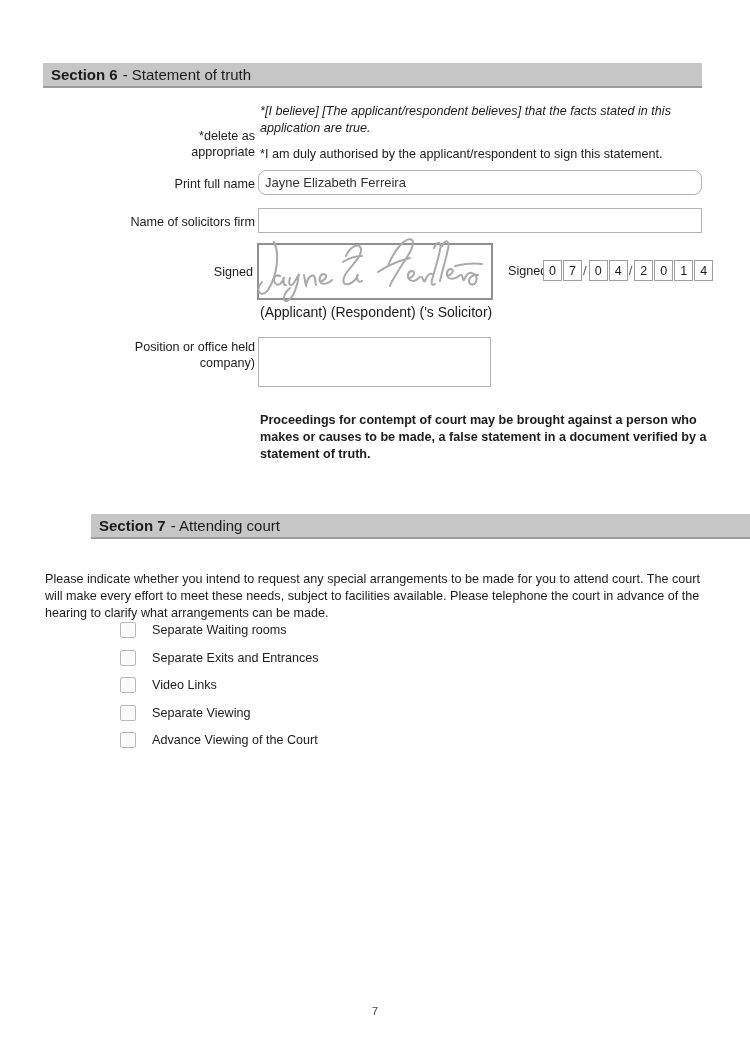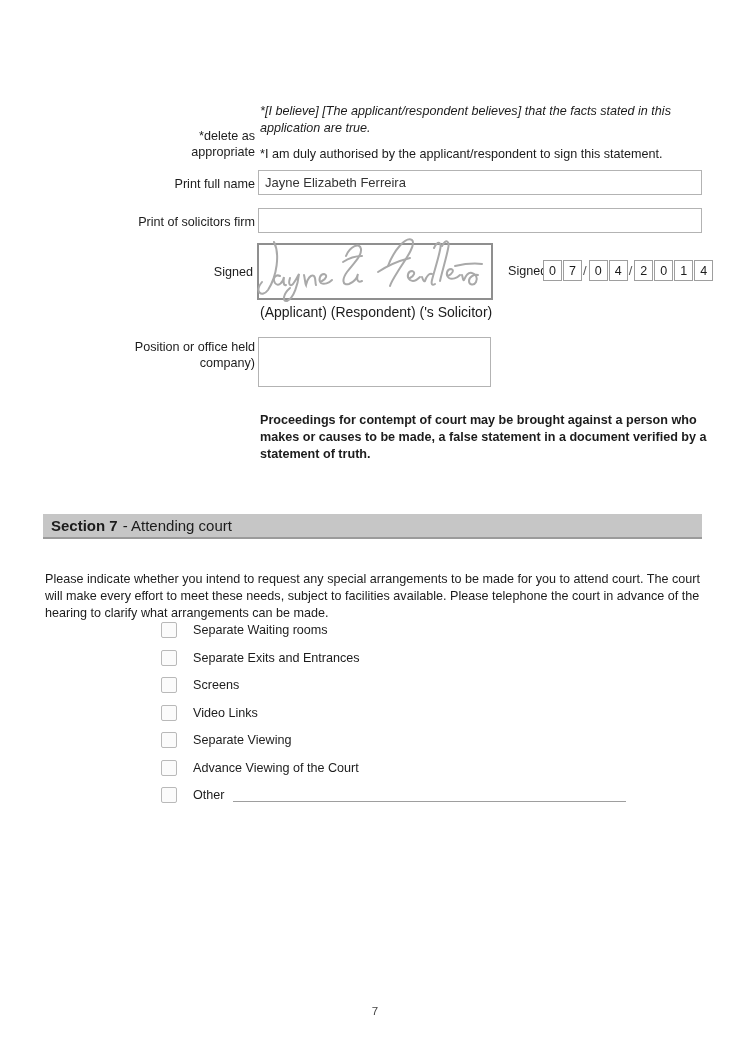--- a/index.html
+++ b/index.html
@@ -31,54 +31,58 @@
   }
   
   .daterow{display:flex;align-items:center;}
   .datebox{
     width:17px;height:19px;border:1px solid #9e9e9e;background:#fff;
     display:flex;align-items:center;justify-content:center;
     font-size:12.5px;margin-left:1px;
   }
   .slash{font-size:13px;color:#555;margin:0 1px;}
   
-  .optrow{display:flex;align-items:center;height:16px;margin-bottom:11.5px;margin-left:41px;}
+  .optrow{display:flex;align-items:center;height:16px;margin-bottom:11.5px;}
   .checkbox{
     width:14px;height:14px;border:1px solid #b9b9b9;background:#fbfbfb;
     border-radius:2px;margin-right:16px;flex:0 0 auto;
   }
   .optlabel{font-size:12.6px;}
   .otherline{
     display:inline-block;width:393px;height:13px;margin-left:8px;
     border-bottom:1px solid #9e9e9e;
   }
   .warning{font-weight:bold;}
   .caption{font-size:14px;}
   .pagenum{left:0;right:0;top:1005px;text-align:center;font-size:11.5px;color:#444;}
   .sig-svg{pointer-events:none;}
 </style>
 </head>
 <body>
 
 <div class="page">
 
+  <div class="abs secbar" style="top:63px;">
+    <span class="bold">Section 6</span>
+    <span class="rest">- Statement of truth</span>
+  </div>
 
   <div class="abs txt" style="left:260px;top:103px;width:452px;font-style:italic;">*[I believe] [The applicant/respondent believes] that the facts stated in this application are true.</div>
 
   <div class="abs txt" style="left:260px;top:146px;width:452px;">*I am duly authorised by the applicant/respondent to sign this statement.</div>
 
   <div class="abs rlabel" style="left:140px;top:128px;width:115px;">
     <div>*delete as</div>
     <div>appropriate</div>
   </div>
 
   <div class="abs rlabel" style="left:40px;top:176px;width:215px;">Print full name</div>
-  <input class="abs fieldbox" style="left: 258px; top: 170px; width: 444px; height: 25px;" value="Jayne Elizabeth Ferreira">
+  <input class="abs fieldbox" style="left: 258px; top: 170px; width: 444px; height: 25px; border-radius: 8px;" value="Jayne Elizabeth Ferreira">
 
-  <div class="abs rlabel" style="left:40px;top:214px;width:215px;">Print of solicitors firm</div>
+  <div class="abs rlabel" style="left:40px;top:214px;width:215px;">Name of solicitors firm</div>
   <input class="abs fieldbox" style="left: 258px; top: 208px; width: 444px; height: 25px;" value="">
 
   <div class="abs rlabel" style="left:40px;top:264px;width:213px;text-align:right;">Signed</div>
   <div class="abs signbox" style="left:257px;top:243px;width:236px;height:57px;"></div>
   <svg class="abs sig-svg" style="left:250px;top:228px;" width="245" height="78" viewBox="0 0 245 78">
     <g fill="none" stroke="#a9a9a9" stroke-width="2" stroke-linecap="round">
       <path d="M24,14 C30,26 27,48 18,62 C12,70 4,64 12,54"></path>
       <path d="M30,48 C26,46 22,50 25,55 C28,59 33,55 34,49 C33,55 34,58 36,57"></path>
       <path d="M40,50 C38,56 40,59 43,56 C46,52 48,48 49,46 C48,56 44,70 37,73 C32,74 33,66 40,60"></path>
       <path d="M54,47 C55,51 55,55 56,57 C57,51 61,46 64,48 C66,50 65,55 66,57"></path>
@@ -114,54 +118,45 @@
   <div class="abs caption" style="left:260px;top:304px;">(Applicant) (Respondent) ('s Solicitor)</div>
 
   <div class="abs rlabel" style="left:40px;top:340px;width:215px;line-height:15.5px;">
     <div>Position or office held</div>
     <div>company)</div>
   </div>
   <input class="abs fieldbox" style="left: 258px; top: 337px; width: 233px; height: 50px;" value="">
 
   <div class="abs txt warning" style="left:260px;top:412px;width:452px;">Proceedings for contempt of court may be brought against a person who makes or causes to be made, a false statement in a document verified by a statement of truth.</div>
 
-  <div class="abs secbar" style="top:514px;">
+  <div class="abs secbar" style="top:514px;margin-left:48px;">
     <span class="bold">Section 7</span>
     <span class="rest">- Attending court</span>
   </div>
 
   <div class="abs txt" style="left:45px;top:551px;width:663px;margin-top:20px;">Please indicate whether you intend to request any special arrangements to be made for you to attend court. The court will make every effort to meet these needs, subject to facilities available. Please telephone the court in advance of the hearing to clarify what arrangements can be made.</div>
 
   <div class="abs" style="left:120px;top:622px;">
     <div class="optrow">
       <div class="checkbox"></div>
       <span class="optlabel">Separate Waiting rooms</span>
     </div>
     <div class="optrow">
       <div class="checkbox"></div>
       <span class="optlabel">Separate Exits and Entrances</span>
     </div>
     <div class="optrow">
       <div class="checkbox"></div>
-      <span class="optlabel">Screens</span>
-    </div>
-    <div class="optrow">
-      <div class="checkbox"></div>
       <span class="optlabel">Video Links</span>
     </div>
     <div class="optrow">
       <div class="checkbox"></div>
       <span class="optlabel">Separate Viewing</span>
     </div>
     <div class="optrow">
       <div class="checkbox"></div>
       <span class="optlabel">Advance Viewing of the Court</span>
     </div>
-    <div class="optrow">
-      <div class="checkbox"></div>
-      <span class="optlabel">Other</span>
-      <span class="otherline"></span>
-    </div>
   </div>
 
   <div class="abs pagenum">7</div>
 
 </div>
 
 </body></html>

